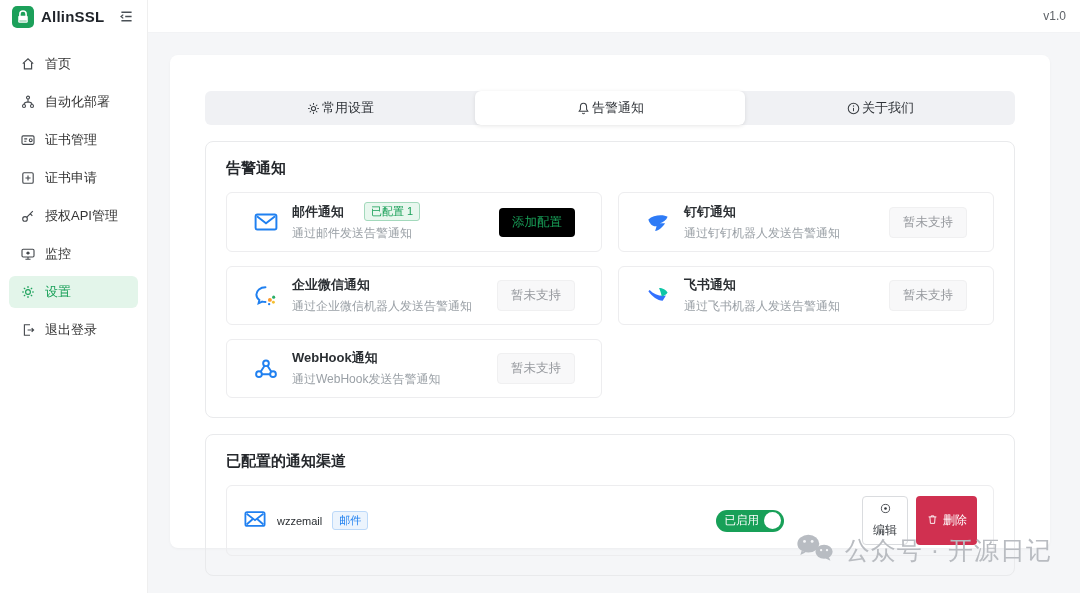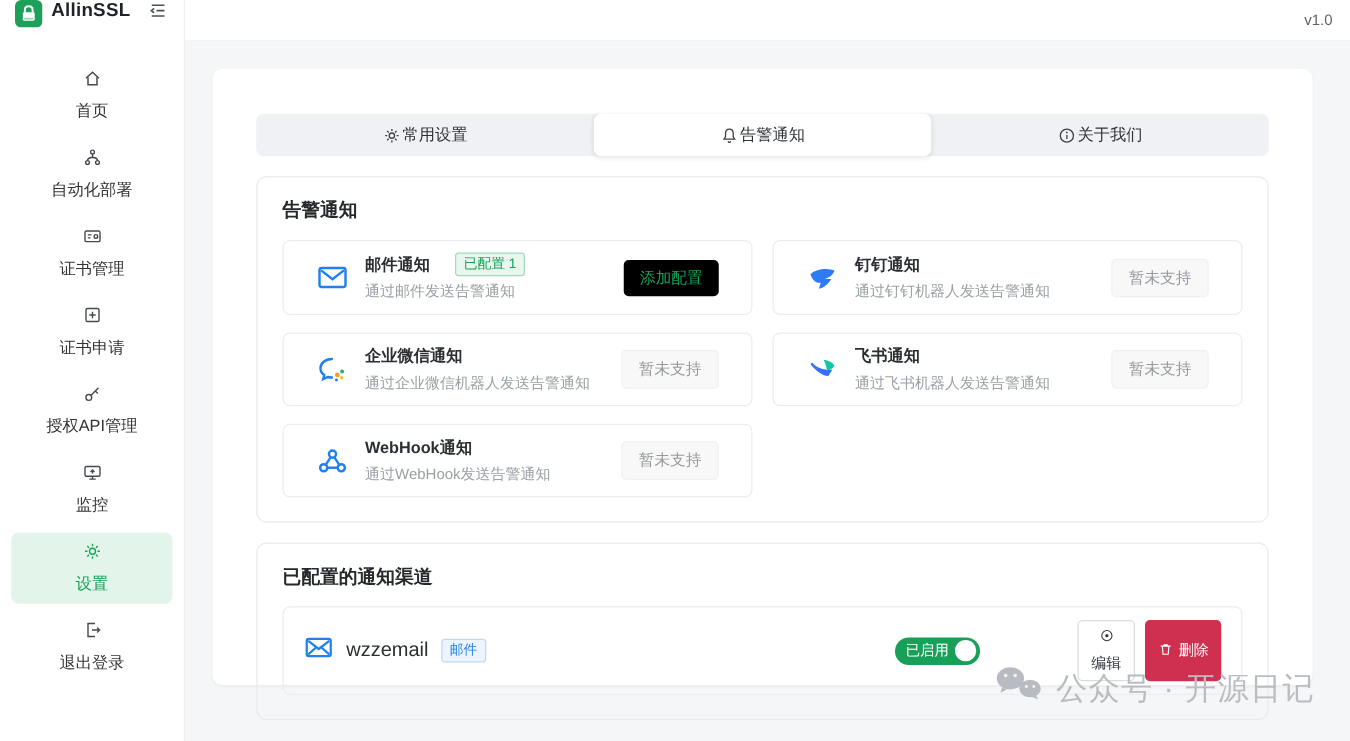--- a/index.html
+++ b/index.html
@@ -1,26 +1,26 @@
 <!DOCTYPE html>
 <html><head>
 <meta charset="utf-8">
 <style>
   * { margin:0; padding:0; box-sizing:border-box; }
   html,body { width:1080px; height:593px; font-family:"Liberation Sans","DejaVu Sans",sans-serif; }
   .app { position:relative; width:1080px; height:593px; background:#f5f6f8; overflow:hidden; }
 
   
   .sidebar { position:absolute; left:0; top:0; width:148px; height:593px; background:#fff; border-right:1px solid #efefef; z-index:5; }
-  .logo-row { height:33px; display:flex; padding:0 12px; gap:7px; }
+  .logo-row { height:33px; display:flex; align-items:center; padding:0 12px; gap:7px; }
   .logo-mark { width:22px; height:22px; flex:0 0 auto; }
   .logo-text { font-size:15px; font-weight:bold; color:#1f2329; letter-spacing:.2px; }
   .collapse-btn { margin-left:auto; color:#4a5056; display:flex; cursor:pointer; }
   .menu { padding-top:9px; }
-  .menu-item { display:flex; align-items:center; gap:9px; margin:6px 9px; padding:7px 11px; border-radius:6px; font-size:13px; color:#333; cursor:pointer;flex-direction:column; }
+  .menu-item { display:flex; align-items:center; gap:9px; margin:6px 9px; padding:7px 11px; border-radius:6px; font-size:13px; color:#333; cursor:pointer; }
   .menu-item .mi-icon { display:flex; color:#45494e; }
   .menu-item.active { background:#e3f5ea; color:#18a058; }
   .menu-item.active .mi-icon { color:#18a058; }
 
   
   .topbar { position:absolute; left:148px; top:0; right:0; height:33px; background:#fff; display:flex; align-items:center; justify-content:flex-end; padding:0 14px; border-bottom:1px solid #f2f3f5; }
   .version { font-size:12px; color:#5f6368; }
 
   
   .content { position:absolute; left:148px; top:33px; right:0; bottom:0; }
@@ -44,21 +44,21 @@
   .ch-title { font-size:13px; font-weight:600; color:#2b2f33; }
   .ch-desc { font-size:12px; color:#9aa0a6; margin-top:4px; }
   .badge-green { font-size:11px; color:#18a058; background:#e8f7ee; border:1px solid #a3d9bc; border-radius:3px; padding:1px 6px; line-height:15px;margin-left:12px; }
   .btn { font-size:12.5px; border-radius:4px; padding:6px 13px; white-space:nowrap; cursor:pointer; border:none; }
   .btn-primary-soft { background:#000000; color:#18a058; }
   .btn-disabled { background:#f8f8f9; color:#96999e; border:1px solid #f0f0f1; cursor:default; }
 
   
   .configured-row { display:flex; align-items:center; border:1px solid #ededef; border-radius:6px; padding:10px 16px; min-height:48px; }
   .cr-left { display:flex; align-items:center; gap:10px; flex:1; }
-  .cr-name { font-size:16px; color:#2b2f33; }
+  .cr-name { font-size:11px; color:#2b2f33; }
   .badge-blue { font-size:11px; color:#2080f0; background:#ecf4fd; border:1px solid #bcd9f9; border-radius:3px; padding:1px 6px; line-height:15px; }
   .toggle { display:flex; align-items:center; background:#18a058; border-radius:11px; height:22px; padding:0 3px 0 9px; gap:5px; cursor:pointer; }
   .toggle-text { font-size:11.5px; color:#fff; }
   .toggle-knob { width:17px; height:17px; background:#fff; border-radius:50%; }
   .cr-actions { display:flex; gap:8px; margin-left:78px; }
   .btn-edit { display:flex; align-items:center; gap:4px; background:#fff; border:1px solid #dadcdf; color:#33373c; font-size:12px; padding:5px 10px; border-radius:4px; cursor:pointer;flex-direction:column; }
   .btn-delete { display:flex; align-items:center; gap:4px; background:#d03050; border:none; color:#fff; font-size:12px; padding:5px 10px; border-radius:4px; cursor:pointer; }
 
   
   .watermark { position:absolute; right:28px; bottom:24px; display:flex; align-items:center; gap:10px; color:#b9bcc1; font-size:25px; letter-spacing:1px; z-index:9; }

